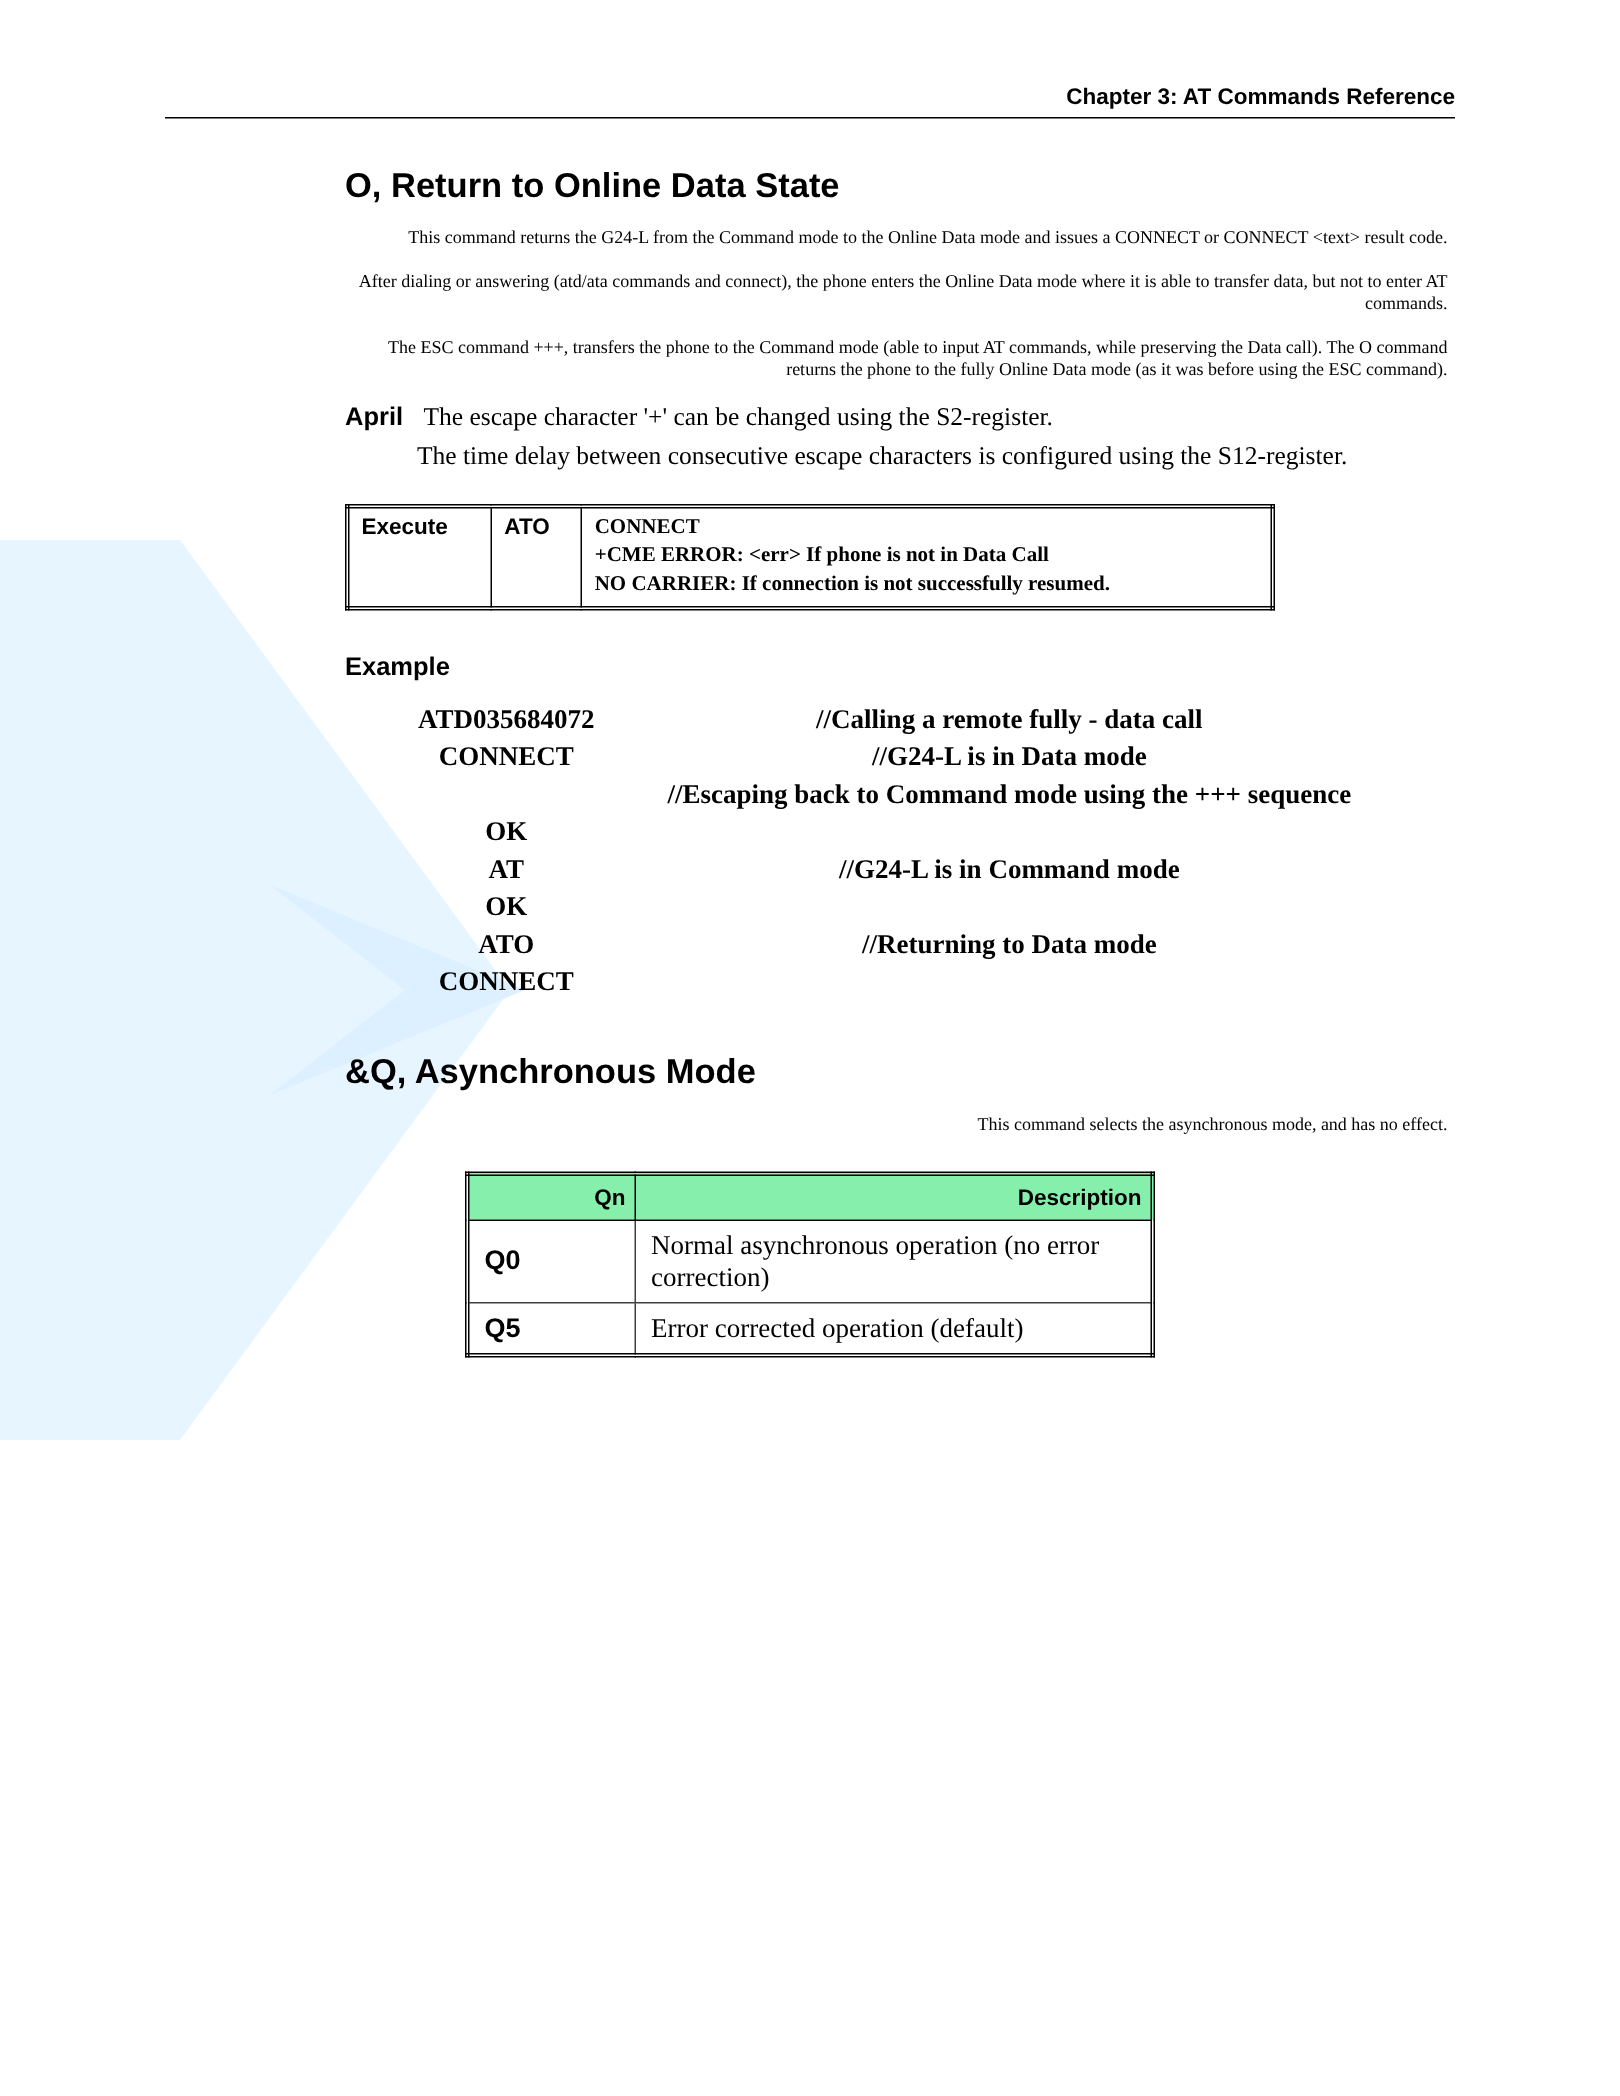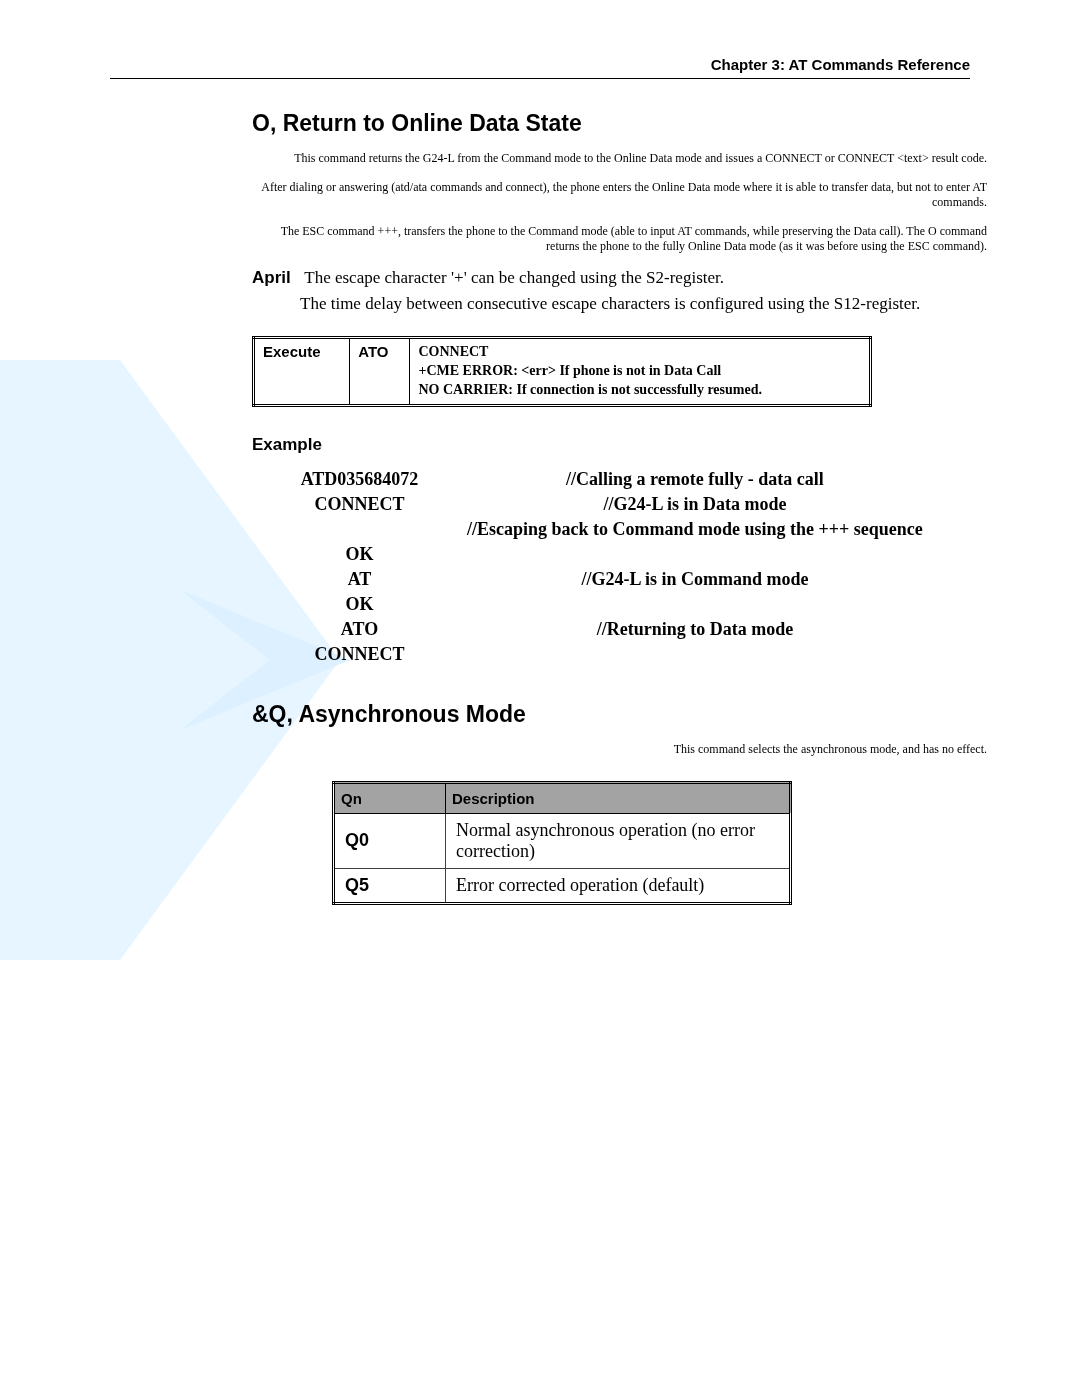--- a/index.html
+++ b/index.html
@@ -40,21 +40,21 @@
 }
 .top-rule {
   position: absolute;
   left: 110px;
   right: 110px;
   top: 78px;
   border-top: 1px solid #000;
 }
 .body {
   position: absolute;
-  left: 252px;
+  left: 230px;
   top: 110px;
   width: 735px;
 }
 h2.section {
   font-family: Arial, Helvetica, sans-serif;
   font-weight: bold;
   font-size: 23px;
   margin: 0 0 14px 0;
 }
 p.para {
@@ -139,25 +139,25 @@
 .example-tbl td.col1 { width: 215px; }
 
 table.qn {
   border-collapse: collapse;
   border: 3px double #000;
   margin-left: 80px;
   margin-top: 24px;
   width: 460px;
 }
 table.qn th {
-  background: #a3a3a3;
+  background: #86efac;
   font-family: Arial, Helvetica, sans-serif;
   font-weight: bold;
   font-size: 15px;
-  text-align: left;
+  text-align: right;
   border: 1px solid #000;
   padding: 6px 6px;
 }
 table.qn td {
   border: 1px solid #404040;
   padding: 6px 10px;
   font-size: 18px;
 }
 table.qn td.qcol {
   font-family: Arial, Helvetica, sans-serif;

